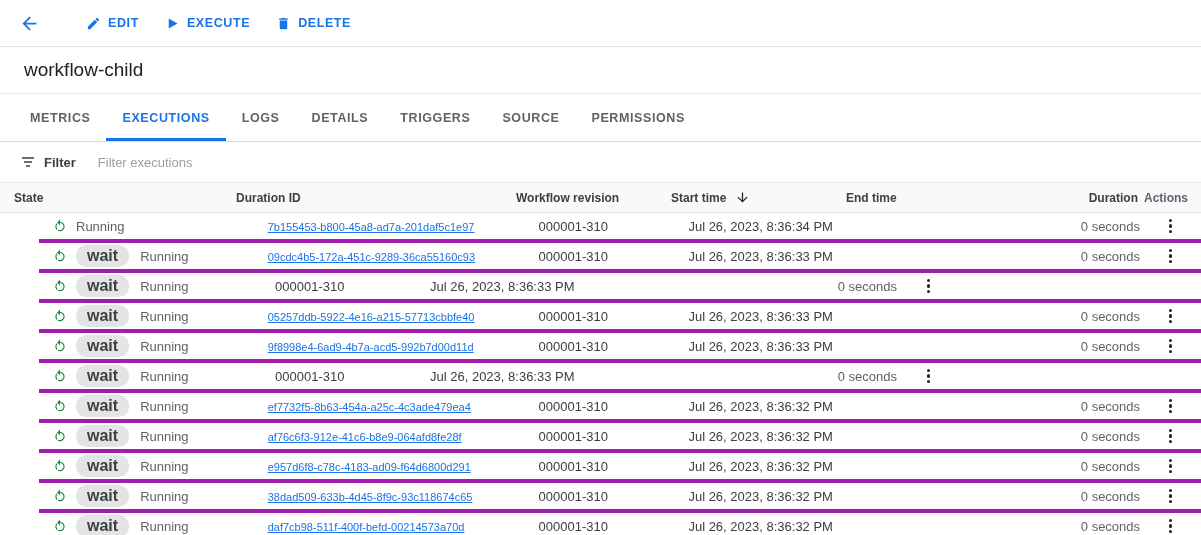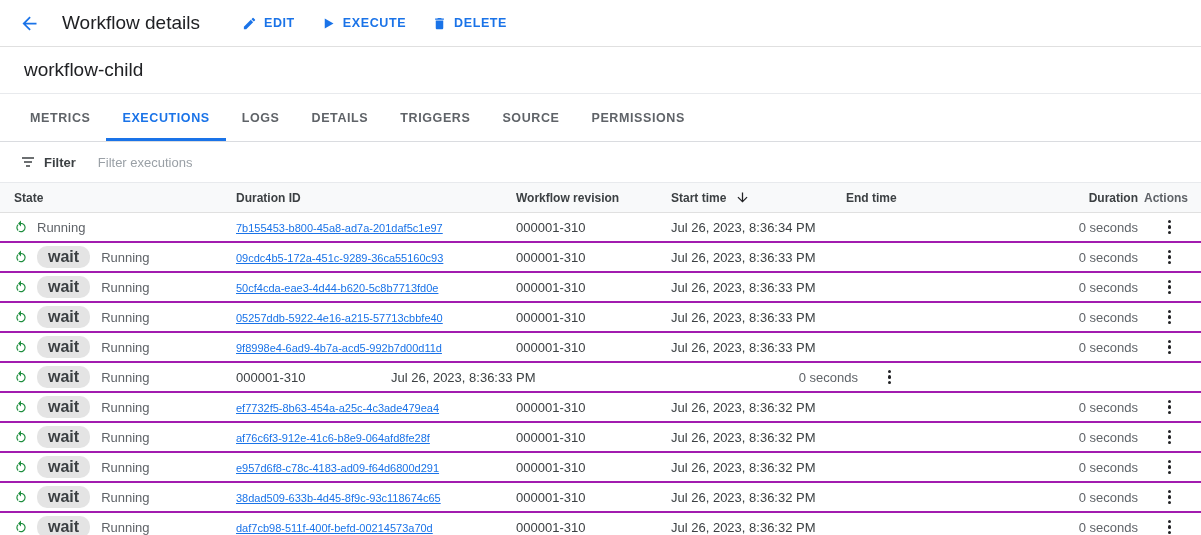--- a/index.html
+++ b/index.html
@@ -139,23 +139,24 @@
     background: #f8f9fa;
     border-bottom: 1px solid #e0e0e0;
     font-size: 12px;
     font-weight: bold;
     color: #3c4043;
   }
   .row {
     height: 30px;
     display: flex;
     align-items: center;
-    border-bottom: 2px solid #a21caf;
+    border-bottom: 4px solid #a21caf;
     font-size: 13px;
     color: #3c4043;
+    margin-left: 39px;
   }
   .c-state   { width: 236px; padding-left: 14px; display: flex; align-items: center; }
   .c-id      { width: 280px; }
   .c-rev     { width: 155px; }
   .c-start   { width: 175px; }
   .c-end     { width: 200px; }
   .c-dur     { width: 92px; text-align: right; }
   .c-act     { width: 63px; display: flex; justify-content: center; }
 
   .thead .c-dur { padding-right: 0; }
@@ -200,21 +201,20 @@
 </style>
 </head>
 <body>
 
 <div class="topbar">
   <div class="back-btn">
     <svg width="21" height="21" viewBox="0 0 24 24">
       <path fill="#1a73e8" d="M20 11H7.83l5.59-5.59L12 4l-8 8 8 8 1.41-1.41L7.83 13H20v-2z"></path>
     </svg>
   </div>
-  <div class="page-title">Workflow details</div>
   <div class="topbar-actions">
 
     <div class="action-btn">
       <svg width="15" height="15" viewBox="0 0 24 24">
         <path fill="#1a73e8" d="M3 17.25V21h3.75L17.81 9.94l-3.75-3.75L3 17.25zM20.71 7.04a1 1 0 0 0 0-1.41l-2.34-2.34a1 1 0 0 0-1.41 0l-1.83 1.83 3.75 3.75 1.83-1.83z"></path>
       </svg>
       <span>EDIT</span>
     </div>
 
     <div class="action-btn">
@@ -364,23 +364,20 @@
     <div class="c-state">
       <span class="state-icon">
         <svg width="14" height="14" viewBox="0 0 24 24">
           <path fill="#1e8e3e" d="M12 5V1L7 6l5 5V7c3.31 0 6 2.69 6 6a5.99 5.99 0 0 1-8.9 5.24l-1.47 1.47A7.98 7.98 0 0 0 20 13c0-4.42-3.58-8-8-8z"></path>
           <path fill="#1e8e3e" d="M6 13c0-1.65.67-3.15 1.76-4.24L6.34 7.34A7.98 7.98 0 0 0 4 13c0 2.21.9 4.21 2.34 5.66l1.42-1.42A5.98 5.98 0 0 1 6 13z"></path>
         </svg>
       </span>
       <span class="chip">wait</span>
       <span class="state-text">Running</span>
     </div>
-    <div class="c-id">
-      <span class="exec-link">50cf4cda-eae3-4d44-b620-5c8b7713fd0e</span>
-    </div>
     <div class="c-rev">
       <span class="rev-text">000001-310</span>
     </div>
     <div class="c-start">
       <span class="time-text">Jul 26, 2023, 8:36:33 PM</span>
     </div>
     <div class="c-end">
       <span class="time-text"></span>
     </div>
     <div class="c-dur">

